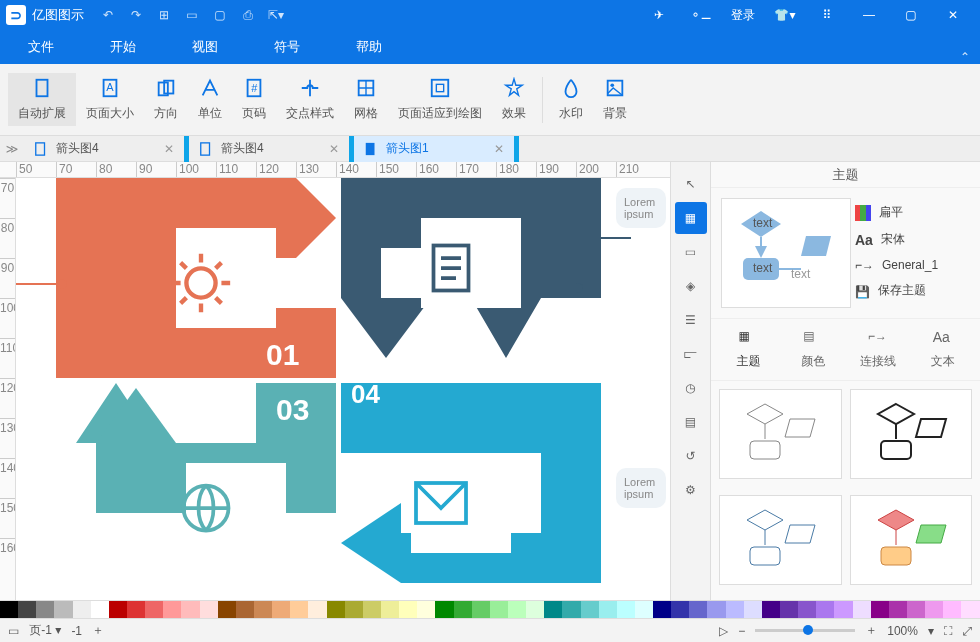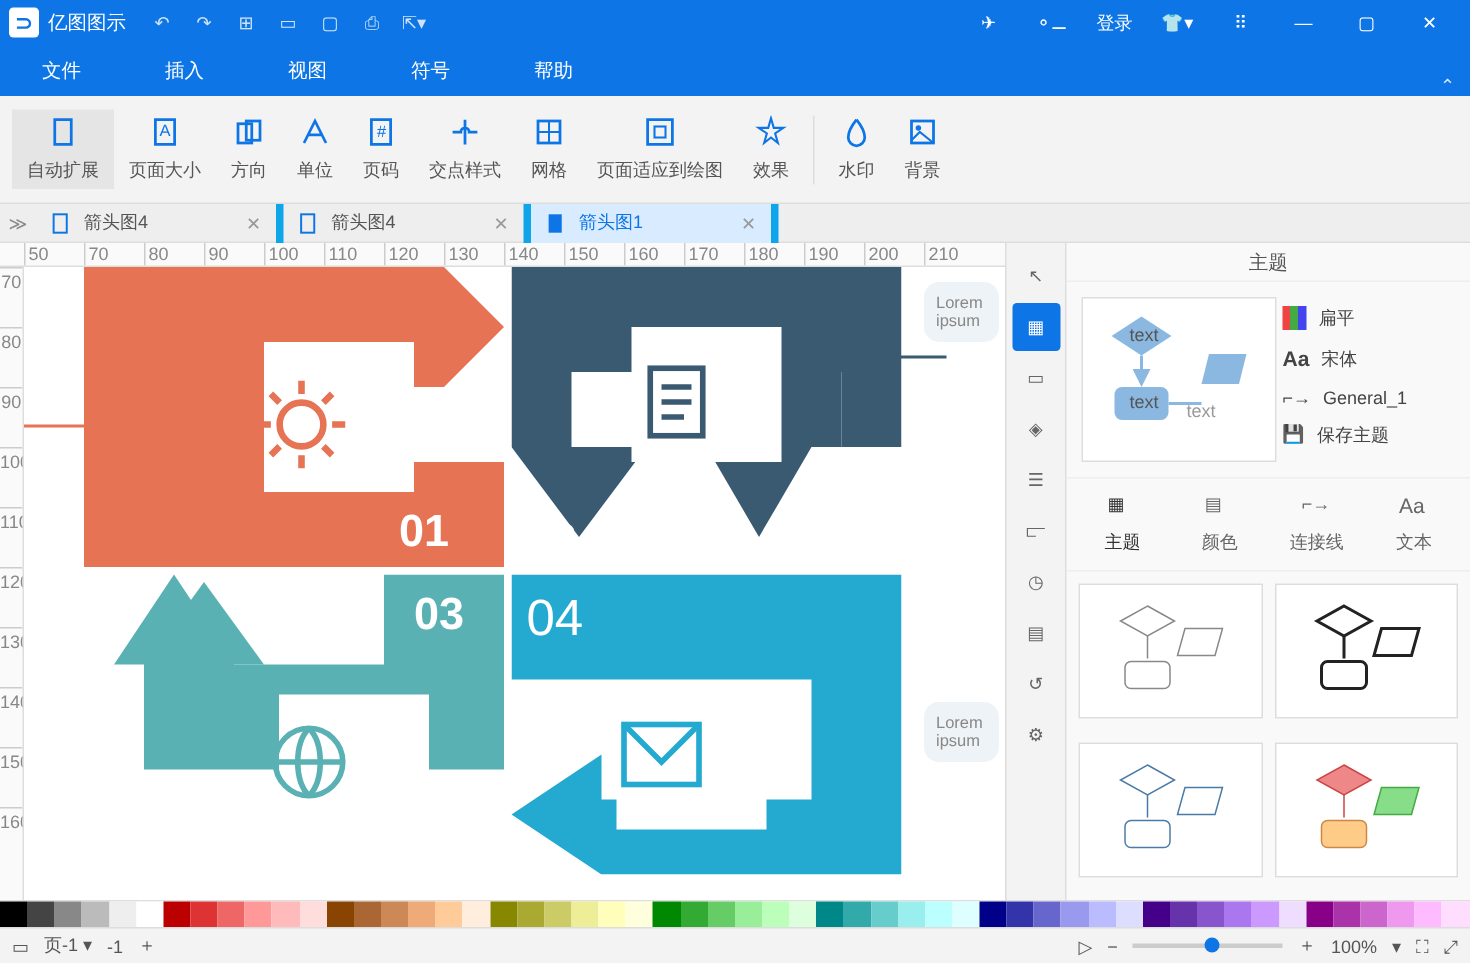--- a/index.html
+++ b/index.html
@@ -34,21 +34,21 @@
 .ruler-v span{height:40px;flex-shrink:0;border-top:1px solid #ccc;padding-top:2px;writing-mode:horizontal-tb;text-align:center}
 .canvas{flex:1;background:#fff;position:relative;overflow:hidden}
 .sidetool{width:40px;background:#f3f3f3;border-left:1px solid #ddd;display:flex;flex-direction:column;align-items:center;padding-top:6px;gap:2px}
 .sidetool .sbtn{width:32px;height:32px;display:flex;align-items:center;justify-content:center;cursor:pointer;color:#666;border-radius:3px}
 .sidetool .sbtn.active{background:#0d75e5;color:#fff}
 .sidepanel{width:270px;background:#f9f9f9;border-left:1px solid #ddd;display:flex;flex-direction:column}
 .sidepanel .sp-title{height:26px;line-height:26px;text-align:center;color:#555;border-bottom:1px solid #eee;font-size:13px}
 .sp-top{display:flex;padding:10px;gap:4px;border-bottom:1px solid #eee}
 .sp-preview{width:130px;height:110px;border:1px solid #ddd;background:#fff;display:flex;align-items:center;justify-content:center}
 .sp-props{flex:1;display:flex;flex-direction:column;gap:10px;padding:6px 0}
-.sp-props .prow{display:flex;align-items:flex-start;gap:8px;color:#444;cursor:pointer}
+.sp-props .prow{display:flex;align-items:flex-end;gap:8px;color:#444;cursor:pointer}
 .sp-subtabs{display:flex;border-bottom:1px solid #eee;padding:10px 14px;gap:18px}
 .sp-subtabs .stb{display:flex;flex-direction:column;align-items:center;gap:4px;color:#666;cursor:pointer;width:48px}
 .sp-subtabs .stb .sic{width:20px;height:20px}
 .sp-subtabs .stb.active{color:#333;font-weight:500}
 .sp-grid{flex:1;padding:8px;display:grid;grid-template-columns:1fr 1fr;gap:8px;overflow:auto}
 .sp-grid .cell{height:90px;border:1px solid #ddd;background:#fff;display:flex;align-items:center;justify-content:center;cursor:pointer}
 .palette{height:18px;display:flex;border-top:1px solid #ddd;background:#fff}
 .palette .sw{flex:1;height:100%}
 .statusbar{height:24px;background:#f3f3f3;border-top:1px solid #ddd;display:flex;align-items:center;padding:0 8px;gap:10px;color:#555}
 .statusbar .spacer{flex:1}
@@ -77,21 +77,21 @@
   <div class="winbtn">登录</div>
   <div class="winbtn">👕▾</div>
   <div class="winbtn">⠿</div>
   <div class="winbtn">—</div>
   <div class="winbtn">▢</div>
   <div class="winbtn">✕</div>
 </div>
 
 <div class="menubar">
   <div class="mtab">文件</div>
-  <div class="mtab">插入</div>
+  <div class="mtab">开始</div>
   <div class="mtab">视图</div>
   <div class="mtab">符号</div>
   <div class="mtab">帮助</div>
   <div class="right">
     <span>⌃</span>
   </div>
 </div>
 
 <div class="ribbon">
   <div class="rbtn primary">
@@ -272,21 +272,21 @@
         <div style="position:absolute;left:260px;top:215px;color:#fff;font-size:30px;font-weight:bold">03</div>
 
         <svg class="arrow-block" style="left:325px;top:205px;width:260px;height:200px" viewBox="0 0 260 200">
           <path d="M0 0 H260 V200 H60 L0 160 L60 120 V150 H200 V70 H0 Z" fill="#24a9d1"></path>
           <rect x="70" y="80" width="100" height="90" fill="#fff"></rect>
         </svg>
         <svg style="position:absolute;left:395px;top:300px;width:60px;height:50px" viewBox="0 0 24 20">
             <rect x="2" y="2" width="20" height="16" fill="none" stroke="#24a9d1" stroke-width="1.5"></rect>
             <path d="M2 2 L12 12 L22 2" fill="none" stroke="#24a9d1" stroke-width="1.5"></path>
           </svg>
-        <div style="position:absolute;left:335px;top:215px;color:#fff;font-size:34px;font-weight:normal">04</div>
+        <div style="position:absolute;left:335px;top:201px;color:#fff;font-size:26px;font-weight:bold">04</div>
         <div class="txtbox" style="left:600px;top:290px">Lorem ipsum</div>
       </div>
     </div>
   </div>
 
   <div class="sidetool">
     <div class="sbtn">↖</div>
     <div class="sbtn active">▦</div>
     <div class="sbtn">▭</div>
     <div class="sbtn">◈</div>

